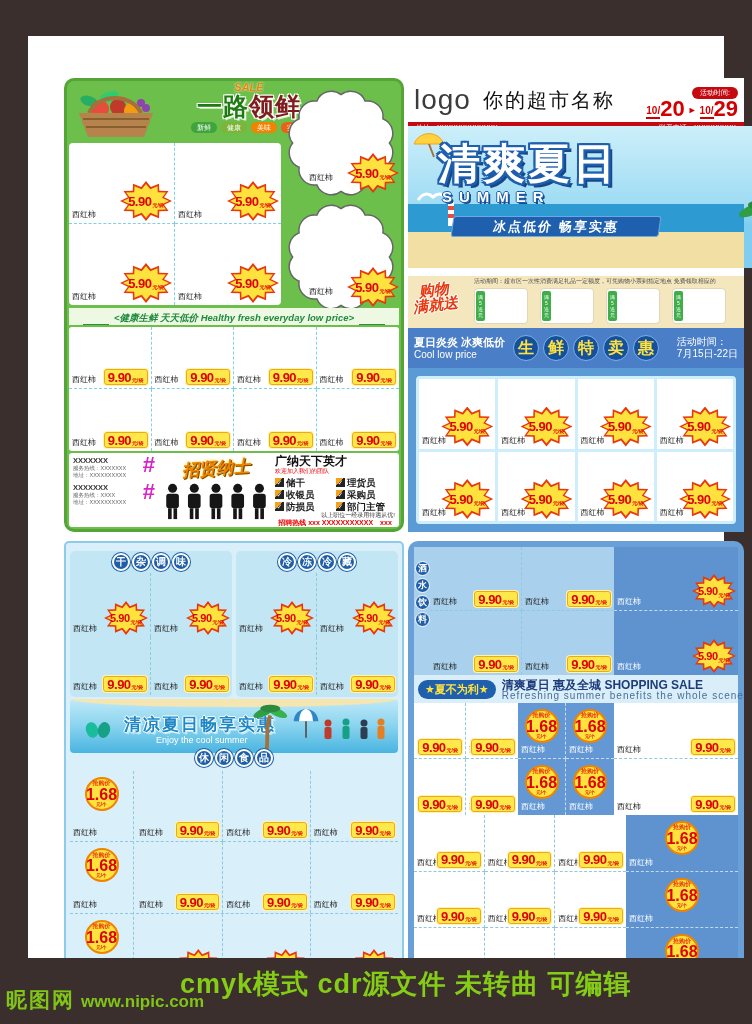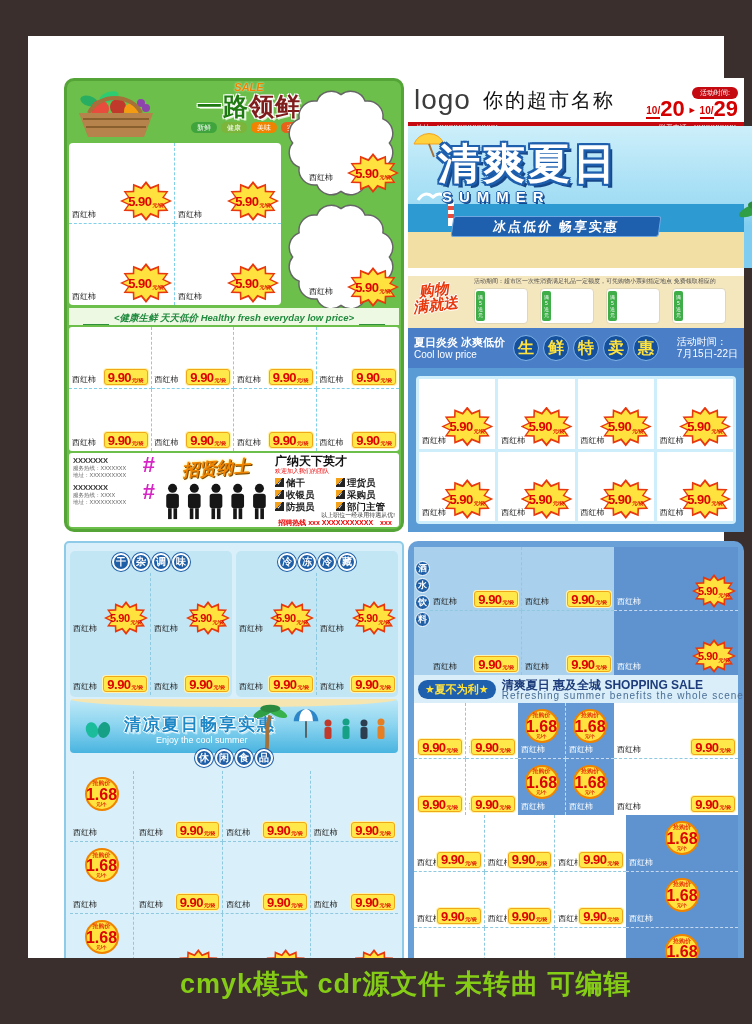--- a/index.html
+++ b/index.html
@@ -1210,13 +1210,17 @@
           <span class="cname">西红柿</span>
         </div>
       </div>
         </div>
     </div>
   </div>
 </div>
 
 <div id="footer">
   <div class="ft-main">cmyk模式 cdr源文件 未转曲 可编辑</div>
+  <div class="ft-wm">
+    <span class="s">昵图网</span>
+    <span class="u">www.nipic.com</span>
+  </div>
 </div>
 
 </body></html>

